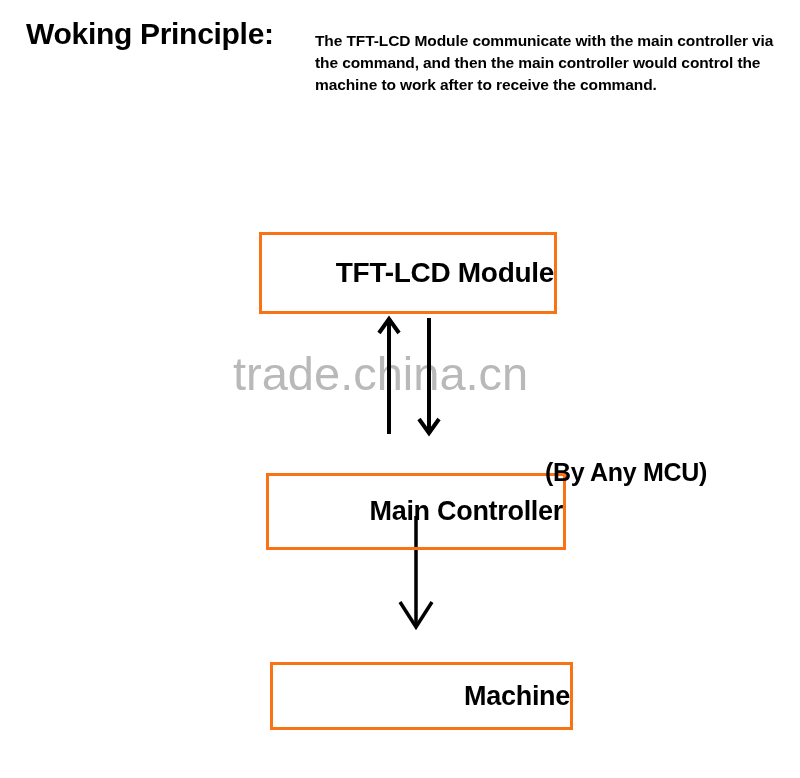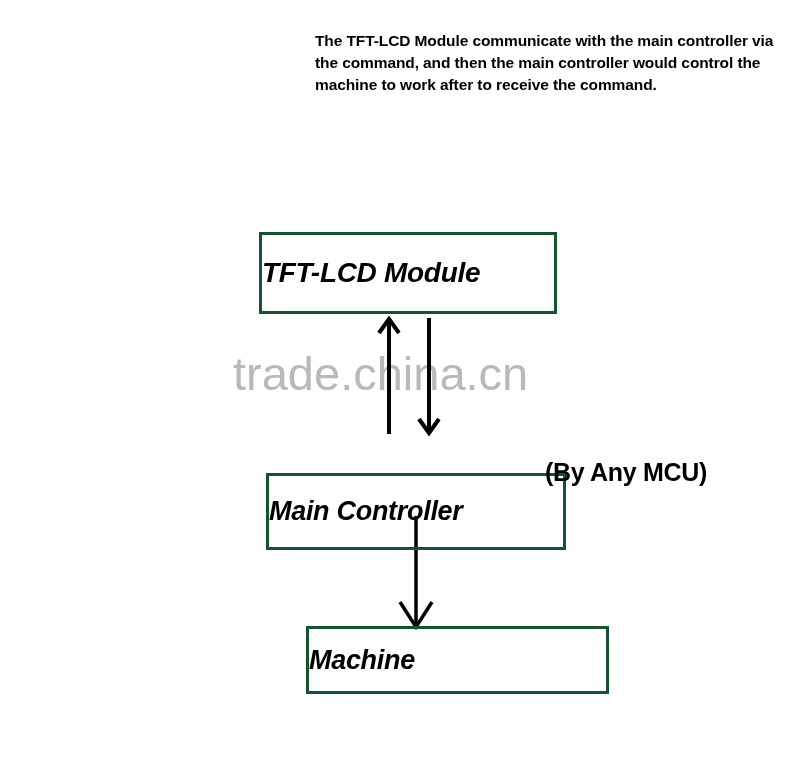--- a/index.html
+++ b/index.html
@@ -46,27 +46,26 @@
     top: 146px;
     font-size: 14.5px;
     font-weight: bold;
     letter-spacing: -0.1px;
     white-space: nowrap;
   }
 
   
   .flow-box {
     position: absolute;
-    border: 3px solid #14532d;
+    border: 3px solid #f97316;
     background: transparent;
     display: flex;
     align-items: center;
-    justify-content: flex-start;
+    justify-content: flex-end;
     box-sizing: border-box;
-    font-style: italic;
   }
   .flow-box .box-label {
     font-weight: bold;
     letter-spacing: -0.3px;
     white-space: nowrap;
   }
 
   #box-tft {
     left: 259px;
     top: 232px;
@@ -79,24 +78,23 @@
     left: 266px;
     top: 436px;
     width: 300px;
     height: 77px;
     margin-top: 37px;
   }
   #box-main .box-label { font-size: 27px; }
 
   #box-machine {
     left: 270px;
-    top: 626px;
+    top: 662px;
     width: 303px;
     height: 68px;
-    margin-left: 36px;
   }
   #box-machine .box-label { font-size: 27px; }
 
   
   .side-text {
     position: absolute;
     font-weight: bold;
     white-space: nowrap;
     letter-spacing: -0.3px;
   }
@@ -138,20 +136,21 @@
     letter-spacing: 0px;
     white-space: nowrap;
     user-select: none;
   }
 </style>
 </head>
 <body>
 
 <div id="page">
 
+  <div class="header-title">Woking Principle:</div>
 
   <div class="header-paragraph">The TFT-LCD Module communicate with the main controller via the command, and then the main controller would control the machine to work after to receive the command.</div>
 
 
   <div id="watermark">trade.china.cn</div>
 
   <svg class="arrow-layer" viewBox="0 0 800 778">
 
     <g>
       <line x1="389" y1="434" x2="389" y2="320" stroke="#000000" stroke-width="4" stroke-linecap="butt"></line>

